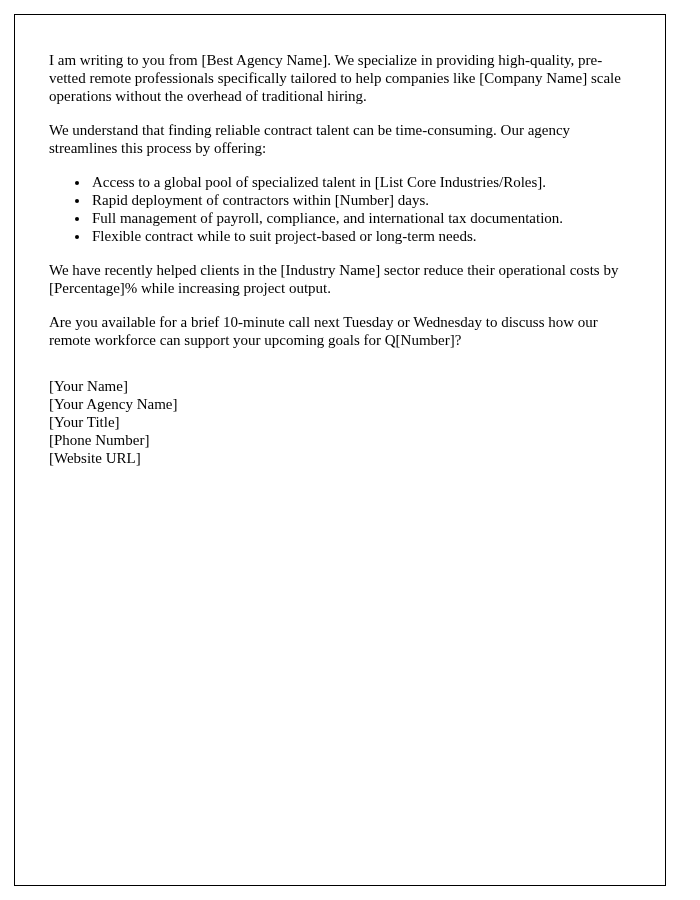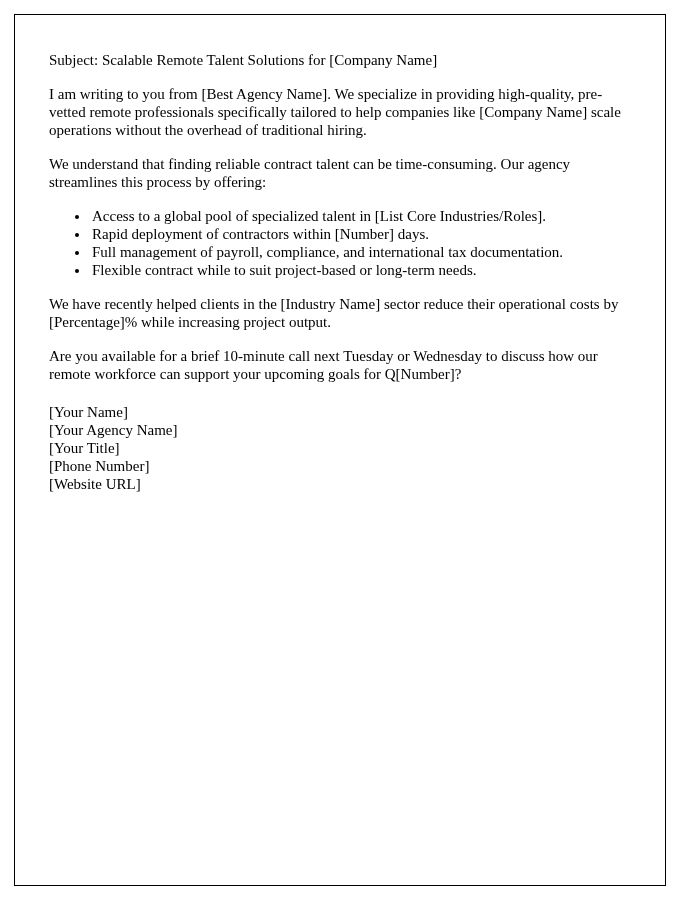--- a/index.html
+++ b/index.html
@@ -34,30 +34,29 @@
     list-style-type: disc;
   }
   .doc li {
     margin: 0;
     padding-left: 2px;
   }
   .sig-line {
     margin: 0;
   }
   .sig-block {
-    margin-top: 20px;
+    margin-top: 28px;
   }
 </style>
 </head>
 <body>
 
 <div class="page">
   <div class="doc">
 
-    <p>Subject: Scalable Remote Talent Solutions for [Company Name]</p>
 
 
     <p>I am writing to you from [Best Agency Name]. We specialize in providing high-quality, pre-vetted remote professionals specifically tailored to help companies like [Company Name] scale operations without the overhead of traditional hiring.</p>
 
     <p>We understand that finding reliable contract talent can be time-consuming. Our agency streamlines this process by offering:</p>
 
     <ul>
       <li>Access to a global pool of specialized talent in [List Core Industries/Roles].</li>
       <li>Rapid deployment of contractors within [Number] days.</li>
       <li>Full management of payroll, compliance, and international tax documentation.</li>

